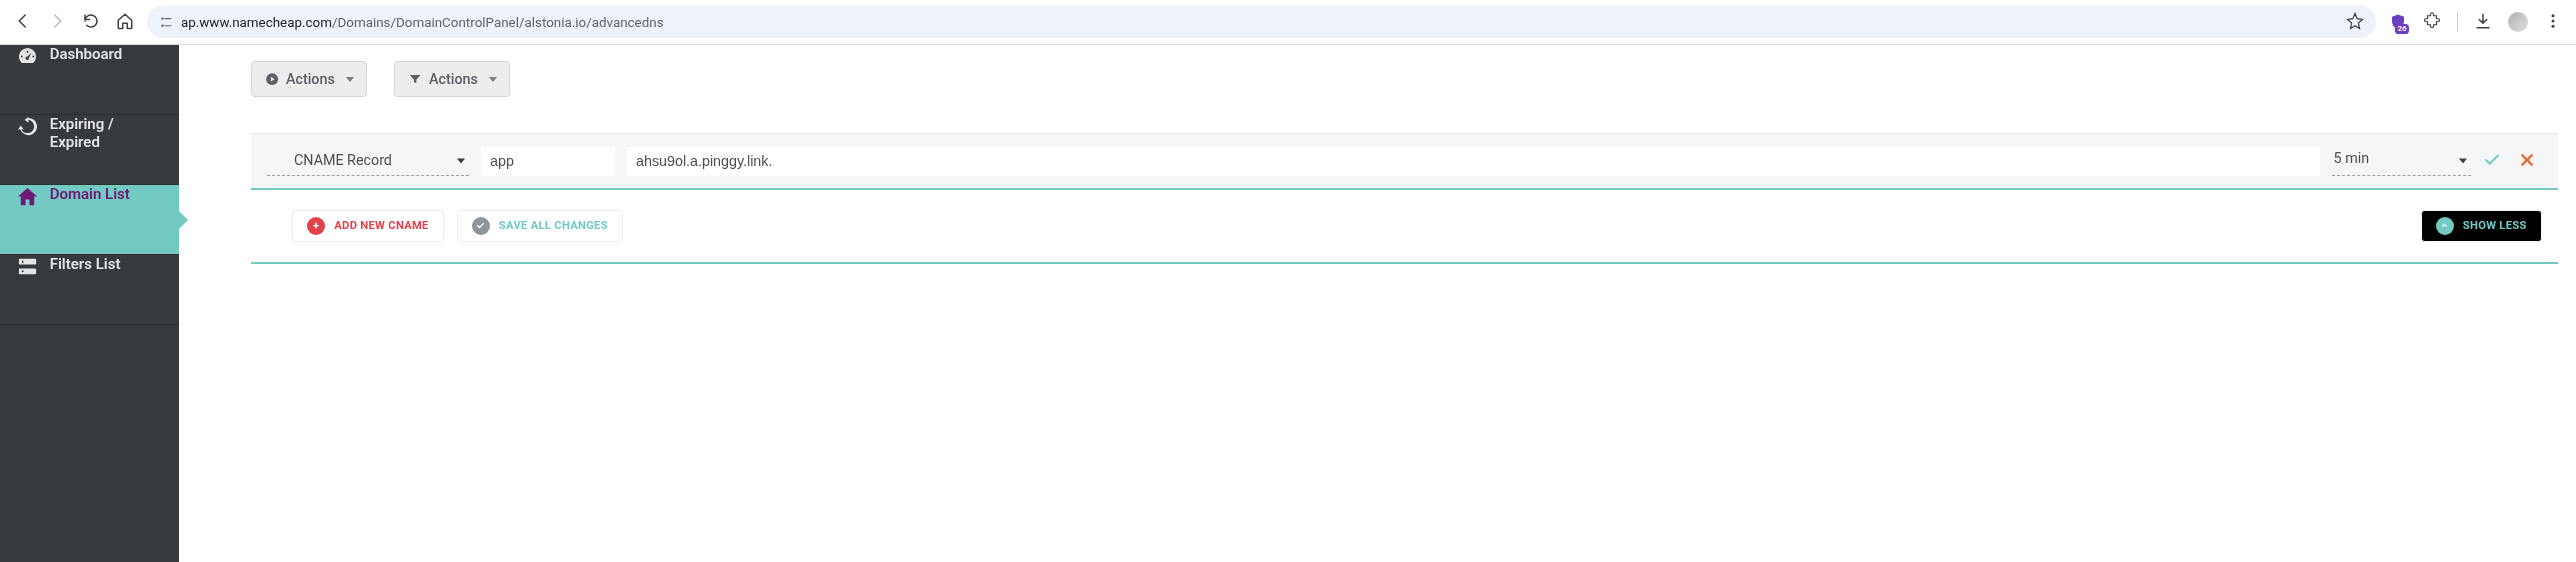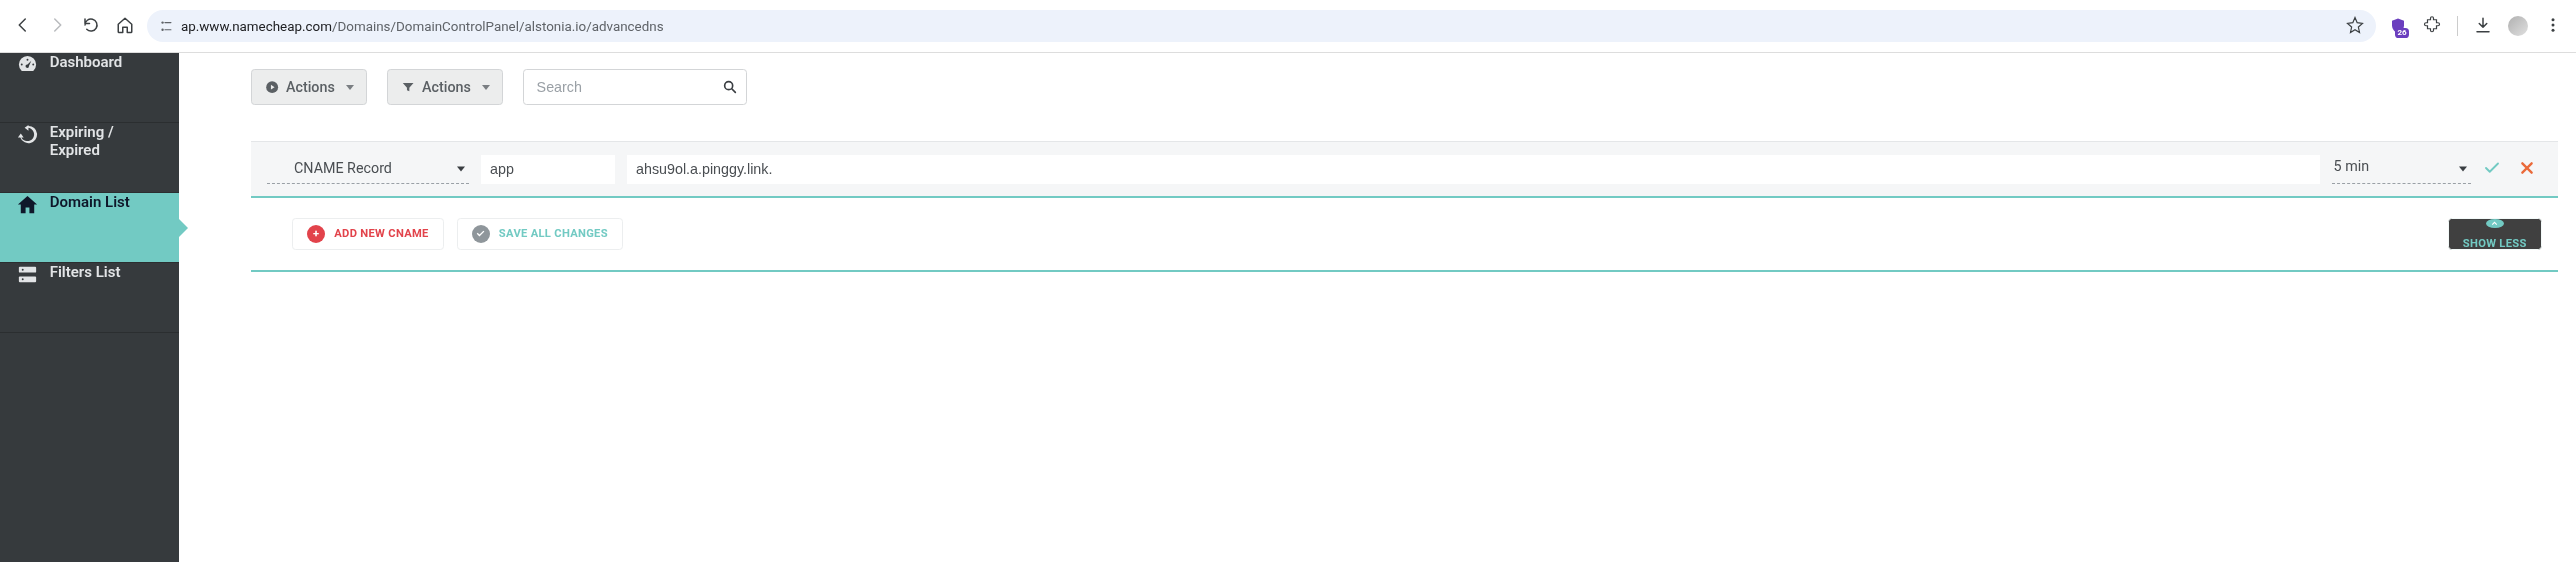--- a/index.html
+++ b/index.html
@@ -1,41 +1,41 @@
 <!DOCTYPE html>
 <html style="font-size:14.3px"><head>
 <meta charset="utf-8">
 <style>
   * { box-sizing: border-box; margin: 0; padding: 0; }
   html, body { width: 100%; height: 100%; font-family: -apple-system, BlinkMacSystemFont, "Segoe UI", Roboto, Helvetica, Arial, sans-serif; background:#fff; }
   
-  .chrome-bar { display:flex; align-items:center; height:53px; padding:0 9px; gap:7.2px; background:#fff; border-bottom:0.9px solid #ddd; }
+  .chrome-bar { display:flex; align-items:center; height:45px; padding:0 9px; gap:7.2px; background:#fff; border-bottom:0.9px solid #ddd; }
   .chrome-bar .nav-icons { display:flex; align-items:center; gap:16px; padding:0 5.4px; }
   .chrome-bar .nav-icons svg, .chrome-bar .right-icons svg { width:18px; height:18px; }
   .chrome-bar .url-field { flex:1; display:flex; align-items:center; height:32px; background:#edf2fb; border-radius:16px; padding:0 12.5px; gap:7.2px; }
   .chrome-bar .url-field .site-info { display:flex; align-items:center; gap:3.6px; color:#444; font-size:10.7px; }
   .chrome-bar .url-text { font-size:13.4px; color:#5f6368; white-space:nowrap; overflow:hidden; }
   .chrome-bar .url-text .host { color:#202124; }
   .chrome-bar .url-spacer { flex:1; }
   .chrome-bar .right-icons { display:flex; align-items:center; gap:16px; padding:0 5.4px; }
   .ext-divider { width:0.9px; height:20px; background:#ccc; }
   .avatar { width:20px; height:20px; border-radius:50%; background:linear-gradient(135deg,#b0b0b0,#e0e0e0); }
   .ext-badge { position:relative; display:inline-flex; align-items:center; justify-content:center; }
   .ext-badge .count { position:absolute; bottom:-2.7px; right:-2.7px; background:#6b3fbf; color:#fff; font-size:8px; font-weight:700; padding:0.9px 2.7px; border-radius:3.6px; line-height:1; }
 
   
   .app { display:flex; height:calc(100% - 45px); }
   .sidebar { width:179px; background:#363a3d; display:flex; flex-direction:column; }
   .sidebar-item { display:flex; gap:10.7px; padding:0 16px; height:70px; color:#e2e4e6; font-size:15px; font-weight:600; border-bottom:0.9px solid #2b2e30; cursor:pointer; position:relative; }
-  .sidebar-item.active { background:#72cac3; color:#0f172a; }
+  .sidebar-item.active { background:#72cac3; color:#701a75; }
   .sidebar-item.active::after { content:""; position:absolute; right:-9px; top:50%; transform:translateY(-50%); width:0; height:0; border-top:9px solid transparent; border-bottom:9px solid transparent; border-left:9px solid #72cac3; }
   .sidebar-item svg { width:23px; height:23px; flex:0 0 23px; fill:currentColor; }
 
   .content { flex:1; padding:16px 18px 0 72px; overflow:auto; background:#fff; }
-  .toolbar { display:flex; align-items:center; gap:20px; margin-bottom:36px; }
+  .toolbar { display:flex; align-items:center; gap:27px; margin-bottom:36px; }
   .btn { display:inline-flex; align-items:center; gap:7.2px; height:36px; padding:0 12.5px; background:#eceded; border-radius:3.6px; color:#5b6064; font-size:14.3px; font-weight:500; cursor:pointer; user-select:none; border:0.9px solid #d3d5d7; }
   .btn svg { width:14.3px; height:14.3px; fill:#5b6064; }
   .btn .caret { width:0; height:0; border-left:4.5px solid transparent; border-right:4.5px solid transparent; border-top:5.4px solid #7a7e82; margin-left:3.6px; }
   .search-wrap { position:relative; height:36px; width:224px; }
   .search-wrap input { width:100%; height:100%; border:0.9px solid #d3d5d7; border-radius:3.6px; padding:0 36px 0 12.5px; font-size:14.3px; color:#333; background:#fff; }
   .search-wrap input::placeholder { color:#9aa0a6; }
   .search-wrap .mag { position:absolute; right:9px; top:50%; transform:translateY(-50%); width:16px; height:16px; }
 
   .record-panel { background:#f5f6f7; border-top:0.9px solid #e4e6e8; padding:12.5px 16px; display:flex; align-items:center; gap:12px; }
   .dashed-field { border:none; border-bottom:1.3px dashed #9aa0a6; background:transparent; font-size:14.3px; color:#4a4e52; padding:3.6px 1.8px 5.4px; height:29px; }
@@ -55,21 +55,21 @@
   .divider-teal { height:1.8px; background:#72cac3; width:100%; }
 
   .footer-actions { display:flex; align-items:center; gap:12.5px; padding:20px 16px 20px 41px; }
   .pill { display:inline-flex; align-items:center; gap:9px; height:32px; padding:0 14.3px; border-radius:3.6px; background:#fff; border:0.9px solid #eceeef; font-size:11.2px; font-weight:700; letter-spacing:0.3px; cursor:pointer; }
   .pill.add { color:#e2434b; }
   .pill.add .circ { width:18px; height:18px; border-radius:50%; background:#e2434b; display:inline-flex; align-items:center; justify-content:center; color:#fff; font-weight:700; }
   .pill.save { color:#72cac3; }
   .pill.save .circ { width:18px; height:18px; border-radius:50%; background:#8f969b; display:inline-flex; align-items:center; justify-content:center; }
   .pill.save .circ svg { width:10.7px; height:10.7px; stroke:#fff; stroke-width:3; fill:none; }
   .footer-spacer { flex:1; }
-  .pill.showless { color:#72cac3; background:#404040; border-color:#f3f9f8;flex-direction:column; }
+  .pill.showless { color:#72cac3; background:#000000; border-color:#f3f9f8; }
   .pill.showless .circ { width:18px; height:18px; border-radius:50%; background:#72cac3; display:inline-flex; align-items:center; justify-content:center; }
   .pill.showless .circ svg { width:9px; height:9px; stroke:#fff; stroke-width:3; fill:none; }
 </style>
 </head>
 <body>
 
 <div class="chrome-bar">
   <div class="nav-icons">
     <span><svg viewBox="0 0 24 24">
           <path d="M15 4l-8 8 8 8" fill="none" stroke="#3c4043" stroke-width="2" stroke-linecap="round" stroke-linejoin="round"></path>
@@ -163,27 +163,20 @@
         <span>Actions</span>
         <span class="caret"></span>
       </div>
       <div class="btn">
         <svg viewBox="0 0 24 24">
             <path d="M3 5h18l-7 8v6l-4-2v-4z"></path>
           </svg>
         <span>Actions</span>
         <span class="caret"></span>
       </div>
-      <div class="search-wrap">
-        <input type="text" placeholder="Search" style="">
-        <svg class="mag" viewBox="0 0 24 24">
-            <circle cx="10" cy="10" r="6" fill="none" stroke="#3a3e42" stroke-width="2.5"></circle>
-            <path d="M15 15l5 5" stroke="#3a3e42" stroke-width="2.5" stroke-linecap="round"></path>
-          </svg>
-      </div>
     </div>
 
     <div class="record-panel">
       <div class="dashed-field field-type">
         <span class="label">CNAME Record</span>
         <span class="caret"></span>
       </div>
       <div class="field-host">
         <input type="text" value="app" style="">
       </div>

